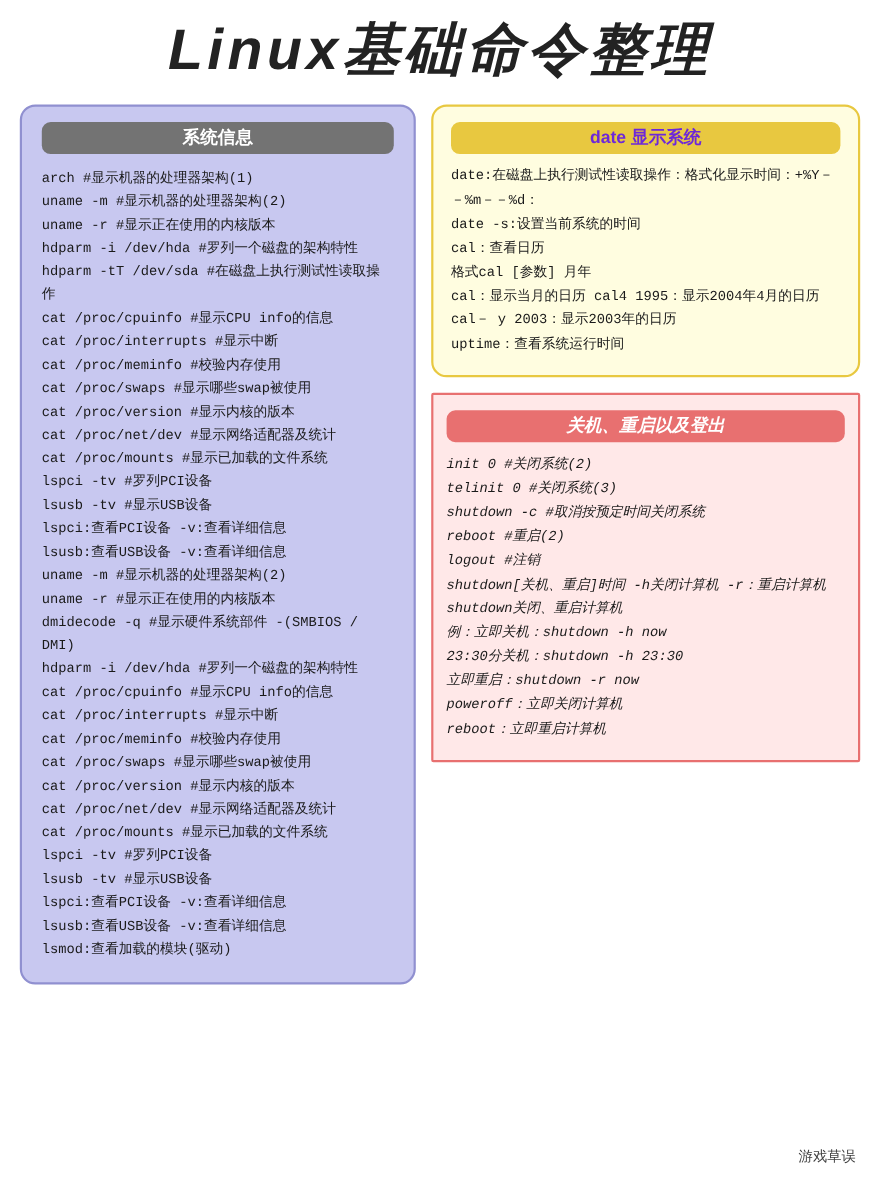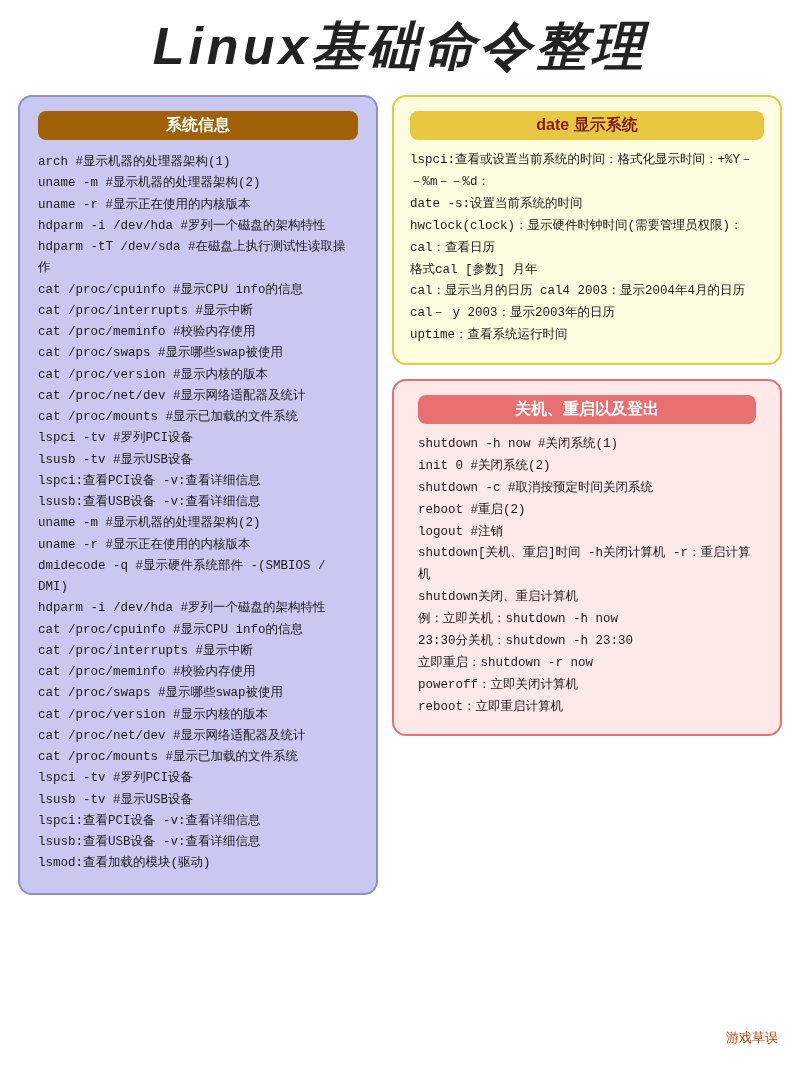--- a/index.html
+++ b/index.html
@@ -56,21 +56,21 @@
     }
 
     
     .panel-sys {
       background: #c8c8f0;
       border-radius: 14px;
       padding: 14px 18px 18px;
       border: 2.5px solid #9090d0;
     }
     .panel-sys-title {
-      background: #a16207;
+      background: #737373;
       color: #fff;
       text-align: center;
       font-size: 16px;
       font-weight: bold;
       border-radius: 8px;
       padding: 4px 12px;
       margin-bottom: 12px;
       display: inline-block;
       width: 100%;
     }
@@ -83,43 +83,44 @@
 
     
     .panel-date {
       background: #fffde0;
       border-radius: 14px;
       padding: 14px 16px 16px;
       border: 2.5px solid #e8c840;
     }
     .panel-date-title {
       background: #e8c840;
-      color: #7f1d1d;
+      color: #6d28d9;
       text-align: center;
       font-size: 16px;
       font-weight: bold;
       border-radius: 8px;
       padding: 4px 12px;
       margin-bottom: 10px;
       display: inline-block;
       width: 100%;
     }
     .panel-date-content {
       font-size: 12.5px;
       color: #1a1a1a;
       line-height: 1.75;
       font-family: 'Courier New', 'SimHei', monospace;
     }
 
     
     .panel-shutdown {
       background: #ffe8e8;
-      border-radius: 14px;
-      padding: 14px 24px 16px;
+      border-radius: 2px;
+      padding: 14px 12px 16px;
       border: 2.5px solid #e87070;
+      font-style: italic;
     }
     .panel-shutdown-title {
       background: #e87070;
       color: #fff;
       text-align: center;
       font-size: 16px;
       font-weight: bold;
       border-radius: 8px;
       padding: 4px 12px;
       margin-bottom: 10px;
@@ -129,24 +130,24 @@
     .panel-shutdown-content {
       font-size: 12.5px;
       color: #1a1a1a;
       line-height: 1.75;
       font-family: 'Courier New', 'SimHei', monospace;
     }
 
     
     .watermark {
       position: absolute;
-      bottom: 40px;
+      bottom: 27px;
       right: 22px;
       font-size: 13px;
-      color: #c2410c;
+      color: #404040;
       font-family: sans-serif;
     }
   </style>
 </head>
 <body>
 
 <div class="page-wrapper">
 
   <div class="title-area">
     <div class="main-title">Linux基础命令整理</div>
@@ -192,36 +193,35 @@
             <div>lsmod:查看加载的模块(驱动)</div>
           </div>
       </div>
     </div>
 
     <div class="right-col">
 
       <div class="panel-date">
         <div class="panel-date-title">date 显示系统</div>
         <div class="panel-date-content" id="date-content">
-            <div>lspci:查看或设置当前系统的时间：格式化显示时间：+%Y－－%m－－%d：</div>
+            <div>date:在磁盘上执行测试性读取操作：格式化显示时间：+%Y－－%m－－%d：</div>
             <div>date -s:设置当前系统的时间</div>
-            <div>hwclock(clock)：显示硬件时钟时间(需要管理员权限)：</div>
             <div>cal：查看日历</div>
             <div>格式cal [参数] 月年</div>
-            <div>cal：显示当月的日历   cal4 2003：显示2004年4月的日历</div>
+            <div>cal：显示当月的日历   cal4 1995：显示2004年4月的日历</div>
             <div>cal－ y 2003：显示2003年的日历</div>
             <div>uptime：查看系统运行时间</div>
           </div>
       </div>
 
       <div class="panel-shutdown">
         <div class="panel-shutdown-title">关机、重启以及登出</div>
         <div class="panel-shutdown-content" id="shutdown-content">
-            <div>shutdown -h now   #关闭系统(1)</div>
             <div>init 0            #关闭系统(2)</div>
+            <div>telinit 0         #关闭系统(3)</div>
             <div>shutdown -c   #取消按预定时间关闭系统</div>
             <div>reboot   #重启(2)</div>
             <div>logout   #注销</div>
             <div>shutdown[关机、重启]时间 -h关闭计算机 -r：重启计算机</div>
             <div>shutdown关闭、重启计算机</div>
             <div>例：立即关机：shutdown -h now</div>
             <div>23:30分关机：shutdown -h 23:30</div>
             <div>立即重启：shutdown -r now</div>
             <div>poweroff：立即关闭计算机</div>
             <div>reboot：立即重启计算机</div>

